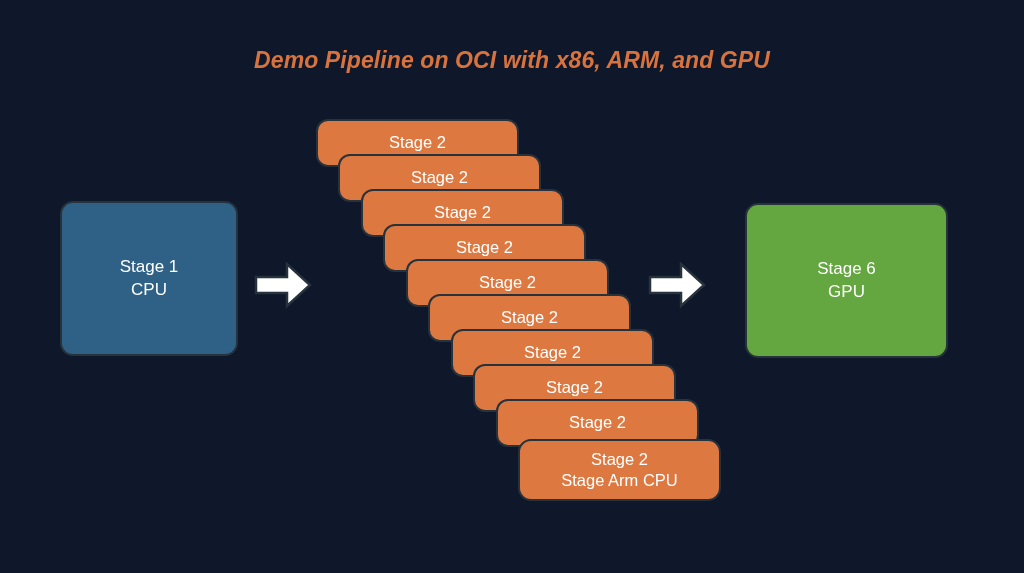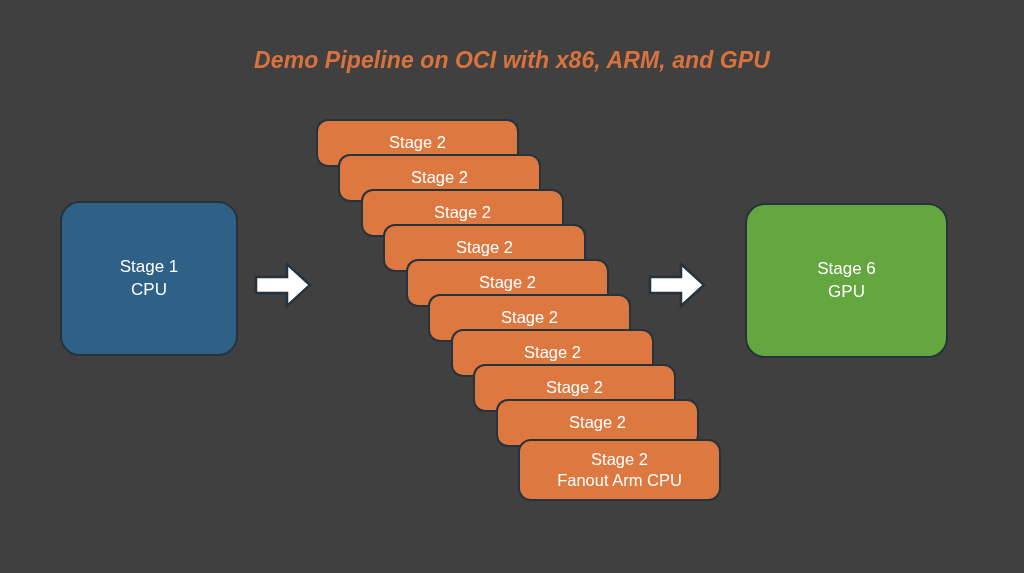--- a/index.html
+++ b/index.html
@@ -4,21 +4,21 @@
 <style>
   html, body {
     margin: 0;
     padding: 0;
     background: #ffffff;
   }
   #canvas {
     position: relative;
     width: 1024px;
     height: 573px;
-    background: #404040;
+    background: #0f172a;
     overflow: hidden;
     font-family: "Liberation Sans", sans-serif;
   }
 
   
   #diagram-title {
     position: absolute;
     left: 0;
     top: 47px;
     width: 1024px;
@@ -29,21 +29,21 @@
     color: #d9733e;
     letter-spacing: 0.1px;
     white-space: nowrap;
   }
 
   
   .stage-box {
     position: absolute;
     box-sizing: border-box;
     border: 2px solid #26323c;
-    border-radius: 20px;
+    border-radius: 13px;
     display: flex;
     flex-direction: column;
     align-items: center;
     justify-content: center;
     color: #ffffff;
     font-size: 17px;
     line-height: 1.32;
     text-align: center;
   }
   .stage-box .line { display: block; }
@@ -145,21 +145,21 @@
         <span class="line">Stage 2</span>
       </div>
       <div class="stage2-card" style="left: 457px; top: 364px; z-index: 17;">
         <span class="line">Stage 2</span>
       </div>
       <div class="stage2-card" style="left: 480px; top: 399px; z-index: 18;">
         <span class="line">Stage 2</span>
       </div>
       <div class="stage2-card tall" style="left: 502px; top: 439px; z-index: 19;">
         <span class="line">Stage 2</span>
-        <span class="line">Fanout Arm CPU</span>
+        <span class="line">Stage Arm CPU</span>
       </div>
     </div>
 
   <div id="arrow-right" class="block-arrow">
     <svg viewBox="0 0 58 48" width="58" height="48" aria-hidden="true">
       <polygon points="2,16 33,16 33,3 56,24 33,45 33,32 2,32" fill="#ffffff" stroke="#26323c" stroke-width="2.5" stroke-linejoin="miter"></polygon>
     </svg>
   </div>
 
   <div id="stage3-box" class="stage-box">

